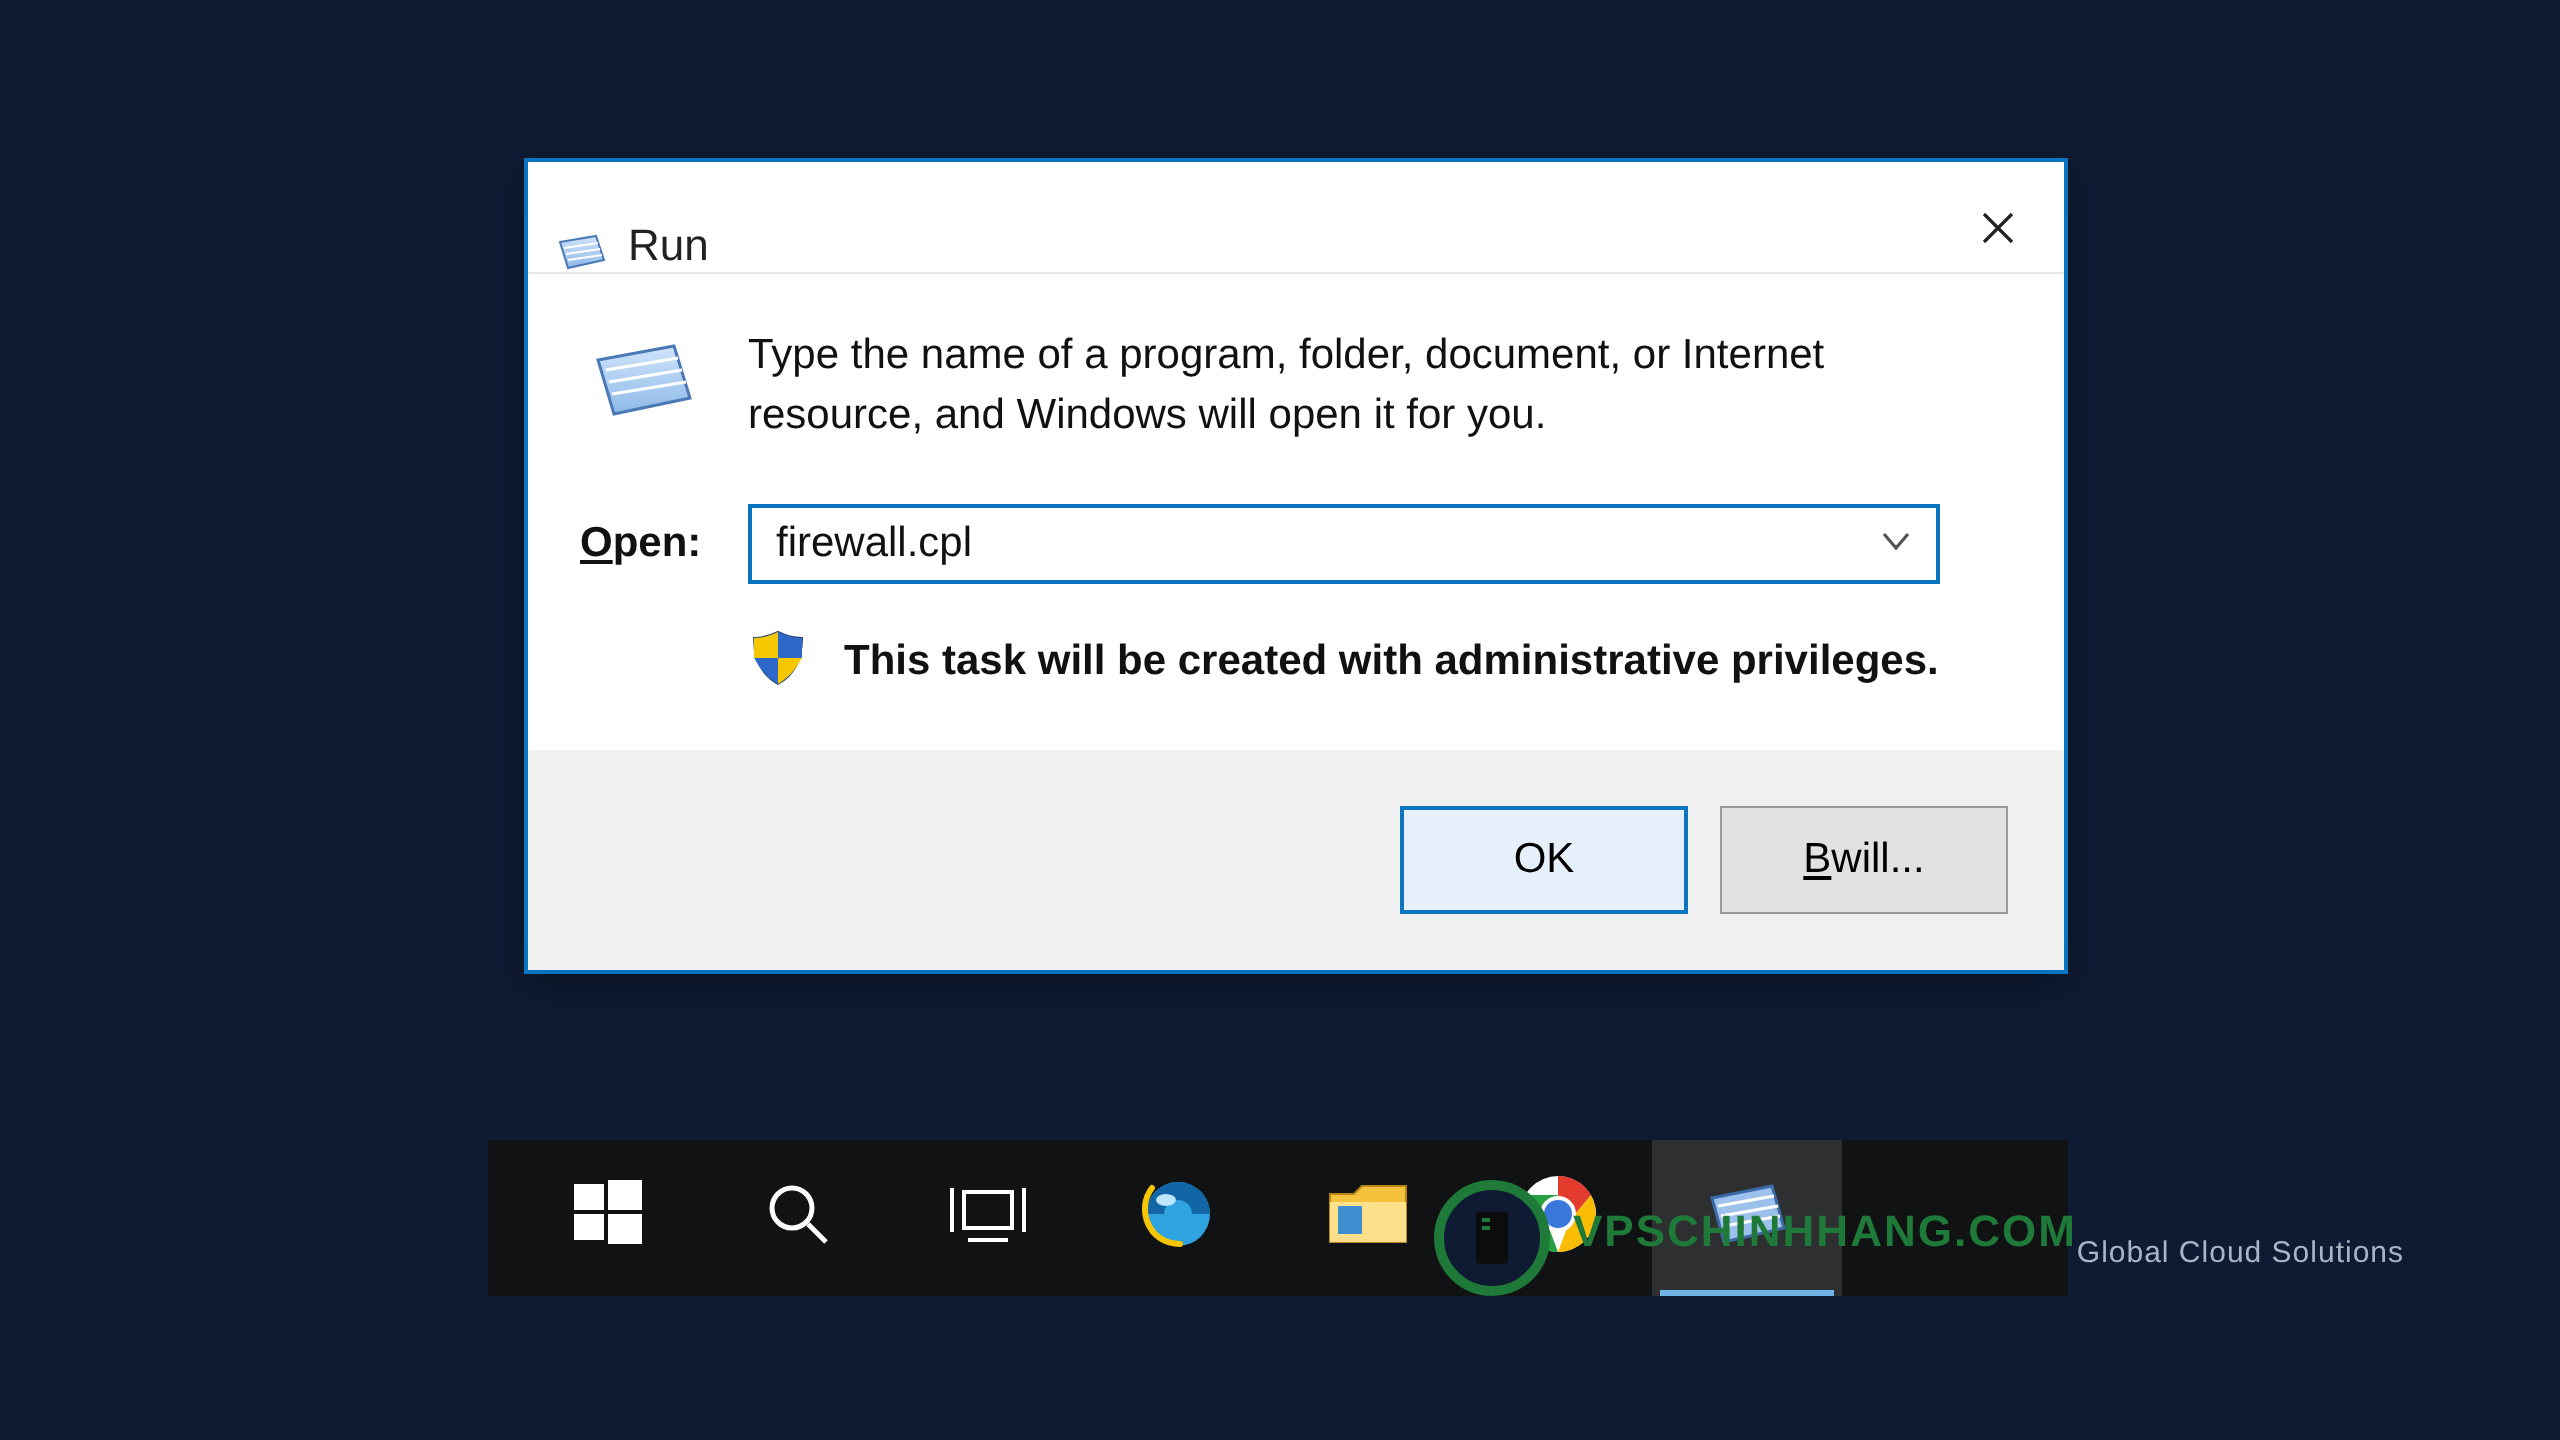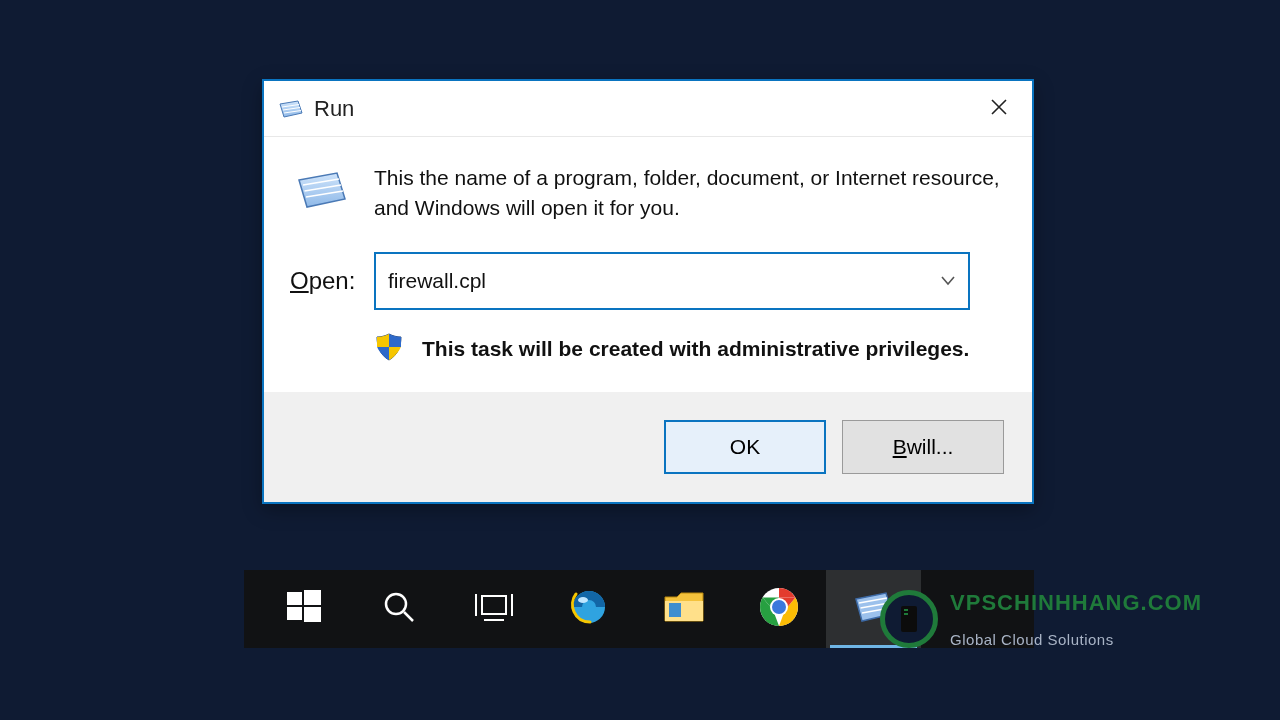--- a/index.html
+++ b/index.html
@@ -16,21 +16,21 @@
     left: 263px;
     top: 80px;
     width: 770px;
     background: #ffffff;
     border: 1px solid #0a74c0;
     box-shadow: 0 0 0 1px #0a74c0, 0 6px 18px rgba(0,0,0,.35);
   }
   .titlebar {
     height: 56px;
     display: flex;
-    align-items: center;
+    align-items: flex-end;
     padding: 0 10px 0 14px;
     border-bottom: 1px solid #e8e8e8;
   }
   .titlebar .run-icon {
     width: 26px; height: 20px;
     margin-right: 10px;
     flex: none;
   }
   .titlebar .title {
     font-size: 22px;
@@ -57,30 +57,31 @@
     margin-left: 6px;
     margin-top: 6px;
   }
   .instruction {
     font-size: 21px;
     line-height: 1.45;
     color: #111;
   }
 
   .label-open {
-    font-size: 24px;
+    font-size: 21px;
     color: #111;
     align-self: center;
+    font-weight: bold;
   }
   .label-open .ul { text-decoration: underline; }
 
   .combo {
     position: relative;
     width: 596px;
-    height: 58px;
+    height: 40px;
     border: 2px solid #0a74c0;
     background: #fff;
     display: flex;
     align-items: center;
   }
   .combo input {
     flex: 1;
     border: none;
     outline: none;
     font-size: 21px;
@@ -110,21 +111,21 @@
   }
 
   .footer {
     background: #f0f0f0;
     padding: 28px 28px 28px 0;
     display: flex;
     justify-content: flex-end;
     gap: 16px;
   }
   .btn {
-    width: 162px;
+    width: 144px;
     height: 54px;
     font-size: 21px;
     border: 1px solid #9a9a9a;
     background: #e1e1e1;
     cursor: pointer;
   }
   .btn.default {
     border: 2px solid #0a74c0;
     background: #e6f0fa;
   }
@@ -186,21 +187,21 @@
     position: relative;
   }
   .wm-logo .server::after {
     content: "";
     position: absolute;
     top: 3px; left: 3px;
     width: 4px; height: 2px;
     background: #1f7a3a;
     box-shadow: 0 4px 0 #1f7a3a;
   }
-  .wm-text { display: flex; flex-direction: column; }
+  .wm-text { display: flex; flex-direction: row; }
   .wm-brand {
     font-family: "Arial Black", Impact, sans-serif;
     font-weight: 900;
     font-size: 22px;
     letter-spacing: 1px;
     color: #1f7a3a;
   }
   .wm-sub {
     font-size: 15px;
     color: #a9b4c6;
@@ -242,21 +243,21 @@
 
   <div class="body-area">
     <span class="big-icon">
       <svg viewBox="0 0 52 42">
         <path d="M3 11 L41 4 L49 30 L11 38 Z" fill="url(#rg)" stroke="#4a79b5" stroke-width="1.5"></path>
         <line x1="7" y1="16" x2="43" y2="10" stroke="#ffffff" stroke-width="1.5"></line>
         <line x1="8.5" y1="22" x2="45" y2="16" stroke="#ffffff" stroke-width="1.5"></line>
         <line x1="10" y1="28" x2="47" y2="22" stroke="#ffffff" stroke-width="1.5"></line>
       </svg>
     </span>
-    <div class="instruction">This the name of a program, folder, document, or Internet resource, and Windows will open it for you.</div>
+    <div class="instruction">Type the name of a program, folder, document, or Internet resource, and Windows will open it for you.</div>
 
     <div class="label-open">
       <span class="ul">O</span><span>pen:</span>
     </div>
     <div class="combo">
       <input type="text" value="firewall.cpl" style="">
       <div class="chev">
         <span>
           <svg viewBox="0 0 14 10">
               <path d="M1 1 L7 8 L13 1" fill="none" stroke="#555" stroke-width="1.6"></path>

